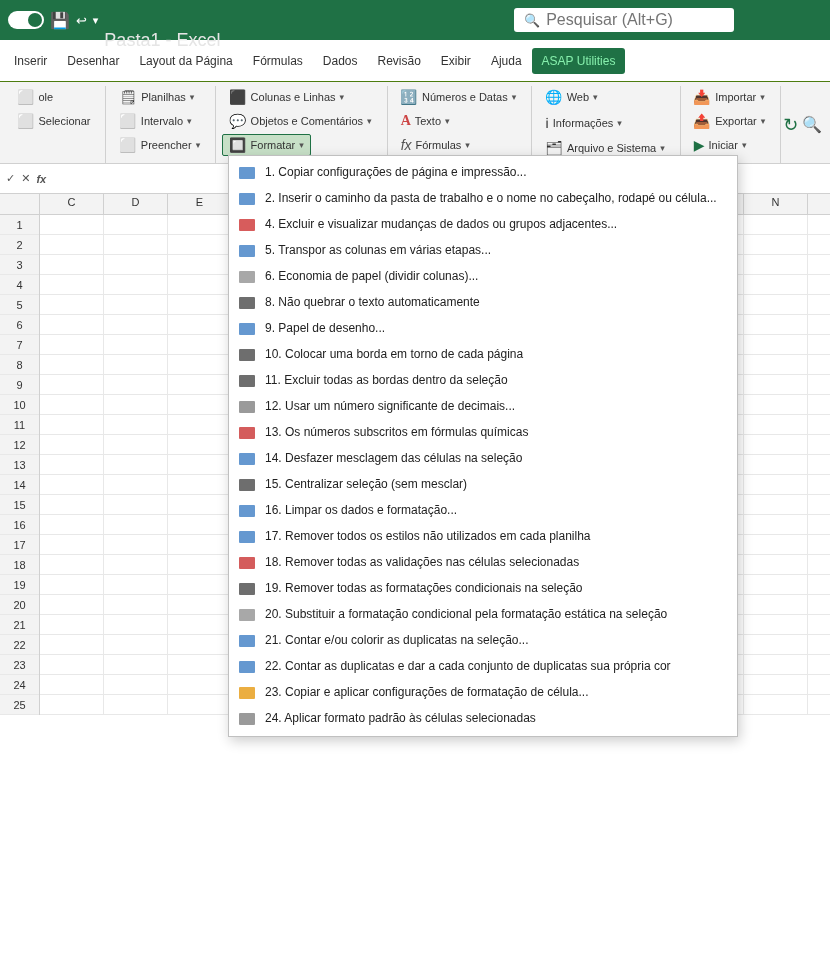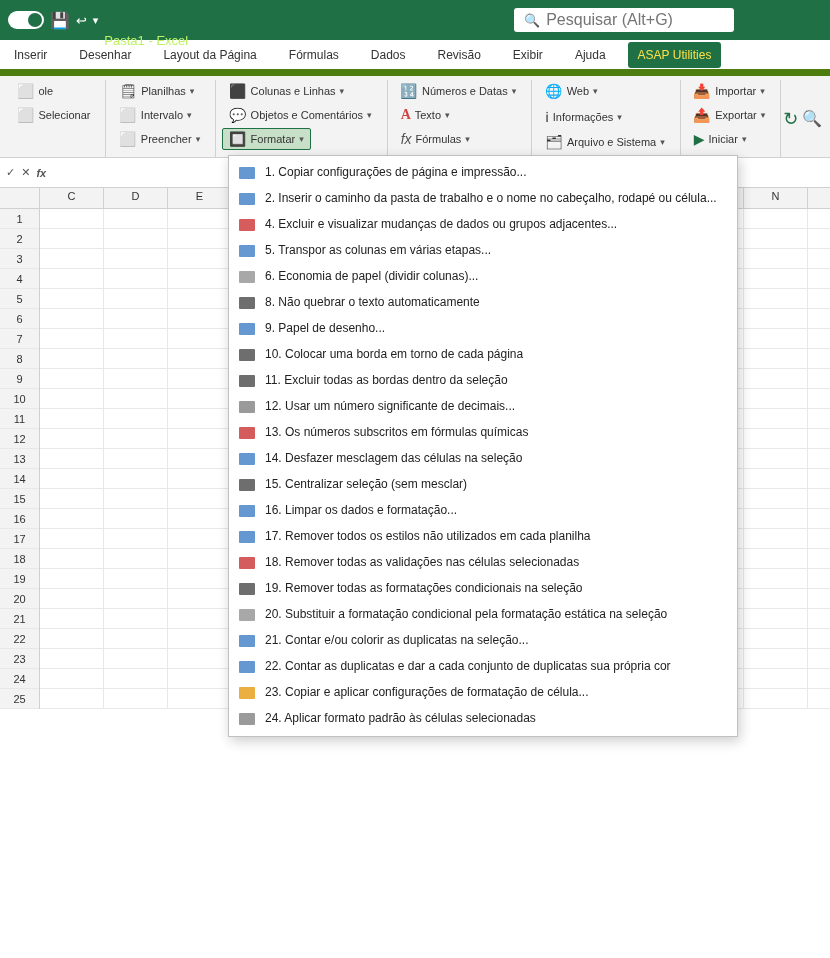--- a/index.html
+++ b/index.html
@@ -17,51 +17,50 @@
     .title-bar-left { display: flex; align-items: center; gap: 6px; flex: 1; }
     .toggle-switch {
       width: 36px; height: 18px; background: #fff; border-radius: 9px;
       position: relative; display: inline-block;
     }
     .toggle-knob {
       width: 14px; height: 14px; background: #1f7145; border-radius: 50%;
       position: absolute; right: 2px; top: 2px;
     }
     .title-bar-icon { color: #fff; font-size: 16px; }
-    .title-bar-title { color: #bef264; font-size: 13px; margin-top: 40px; }
+    .title-bar-title { color: #e5e5e5; font-size: 18px; margin-top: 40px; }
     .title-bar-search {
       background: #fff; border-radius: 3px; display: flex; align-items: center;
       padding: 3px 10px; gap: 6px; min-width: 220px;
     }
     .title-bar-search input {
       border: none; outline: none; font-size: 16px; background: transparent; width: 170px;
     }
     .search-icon-unicode { color: #555; font-size: 13px; }
 
     
     .menu-bar {
-      height: 36px;
+      height: 42px;
       background: #fff;
       display: flex;
       align-items: center;
       padding: 0 4px;
-      border-bottom: 7px solid #4d7c0f;
-      gap: 12px;
+      border-bottom: 1px solid #4d7c0f;
     }
     .menu-item {
       padding: 6px 10px;
       font-size: 12px;
       color: #333;
       cursor: pointer;
       border-radius: 3px;
       white-space: nowrap;
     }
     .menu-item.active {
       background: #1f7145;
-      color: #fde047;
+      color: #86efac;
     }
 
     
     .ribbon {
       background: #f3f3f3;
       border-bottom: 1px solid #d0d0d0;
       display: flex;
       align-items: stretch;
       padding: 4px 6px 0 6px;
       min-height: 82px;

